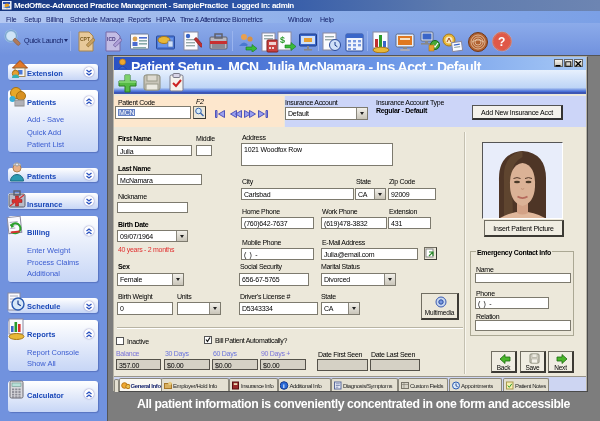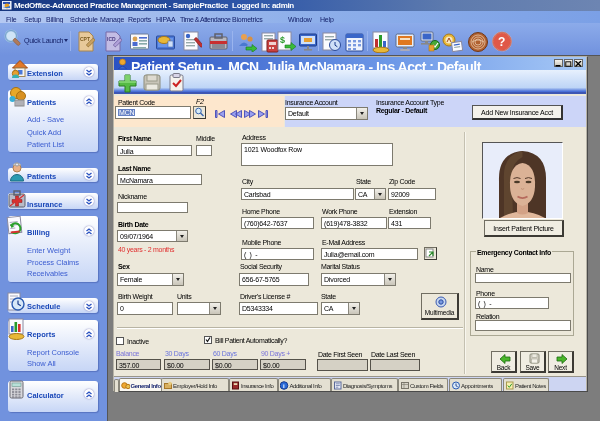--- a/index.html
+++ b/index.html
@@ -234,21 +234,21 @@
     </div>
     <div class="pnl" style="top:216px;height:66px"></div>
     <div class="phdr" style="top:228px">Billing</div>
     <div class="chev" style="top:226px">
       <svg width="10" height="10">
         <path d="M2.5 5 l2.5 -2 l2.5 2 M2.5 8 l2.5 -2 l2.5 2" stroke="#2a52c0" stroke-width="1.35" fill="none"></path>
       </svg>
     </div>
     <div class="plnk" style="top:245.5px">Enter Weight</div>
     <div class="plnk" style="top:257.5px">Process Claims</div>
-    <div class="plnk" style="top:269px">Receivables</div>
+    <div class="plnk" style="top:269px">Additional</div>
     <div class="pnl" style="top:298px;height:15px"></div>
     <div class="phdr" style="top:302px">Schedule</div>
     <div class="chev" style="top:300.5px">
       <svg width="10" height="10">
         <path d="M2.5 3 l2.5 2 l2.5 -2 M2.5 6 l2.5 2 l2.5 -2" stroke="#2a52c0" stroke-width="1.35" fill="none"></path>
       </svg>
     </div>
     <div class="pnl" style="top:320px;height:51px"></div>
     <div class="phdr" style="top:329.5px">Reports</div>
     <div class="chev" style="top:328.5px">
@@ -527,12 +527,13 @@
         </svg></div>
       <div class="tab" style="left:335px;top:321px;width:53px;padding-left:11px;padding-top:4px">Appointments<svg style="position:absolute;left:1.5px;top:1.5px" width="9" height="9">
           <circle cx="4" cy="4.5" r="3.5" fill="#d8e8f8" stroke="#2a5ab0"></circle>
           <path d="M4 2.5 v2.3 l1.7 1" stroke="#1a3a8a" stroke-width="0.9" fill="none"></path>
         </svg></div>
       <div class="tab" style="left:389px;top:321px;width:46px;padding-left:11px;padding-top:4px">Patient Notes<svg style="position:absolute;left:1.5px;top:1.5px" width="9" height="9">
           <rect x="0.5" y="1" width="6.5" height="7" fill="#f8f0b0" stroke="#a89a50"></rect>
           <path d="M1.8 4.5 l1.5 1.8 l2.5 -3.5" stroke="#2a9a2a" stroke-width="1" fill="none"></path>
         </svg></div>
     </div>
+    <div class="ab" id="cap1">All patient information is conveniently concentrated in one form and accessible</div>
   </div>
 </body></html>

